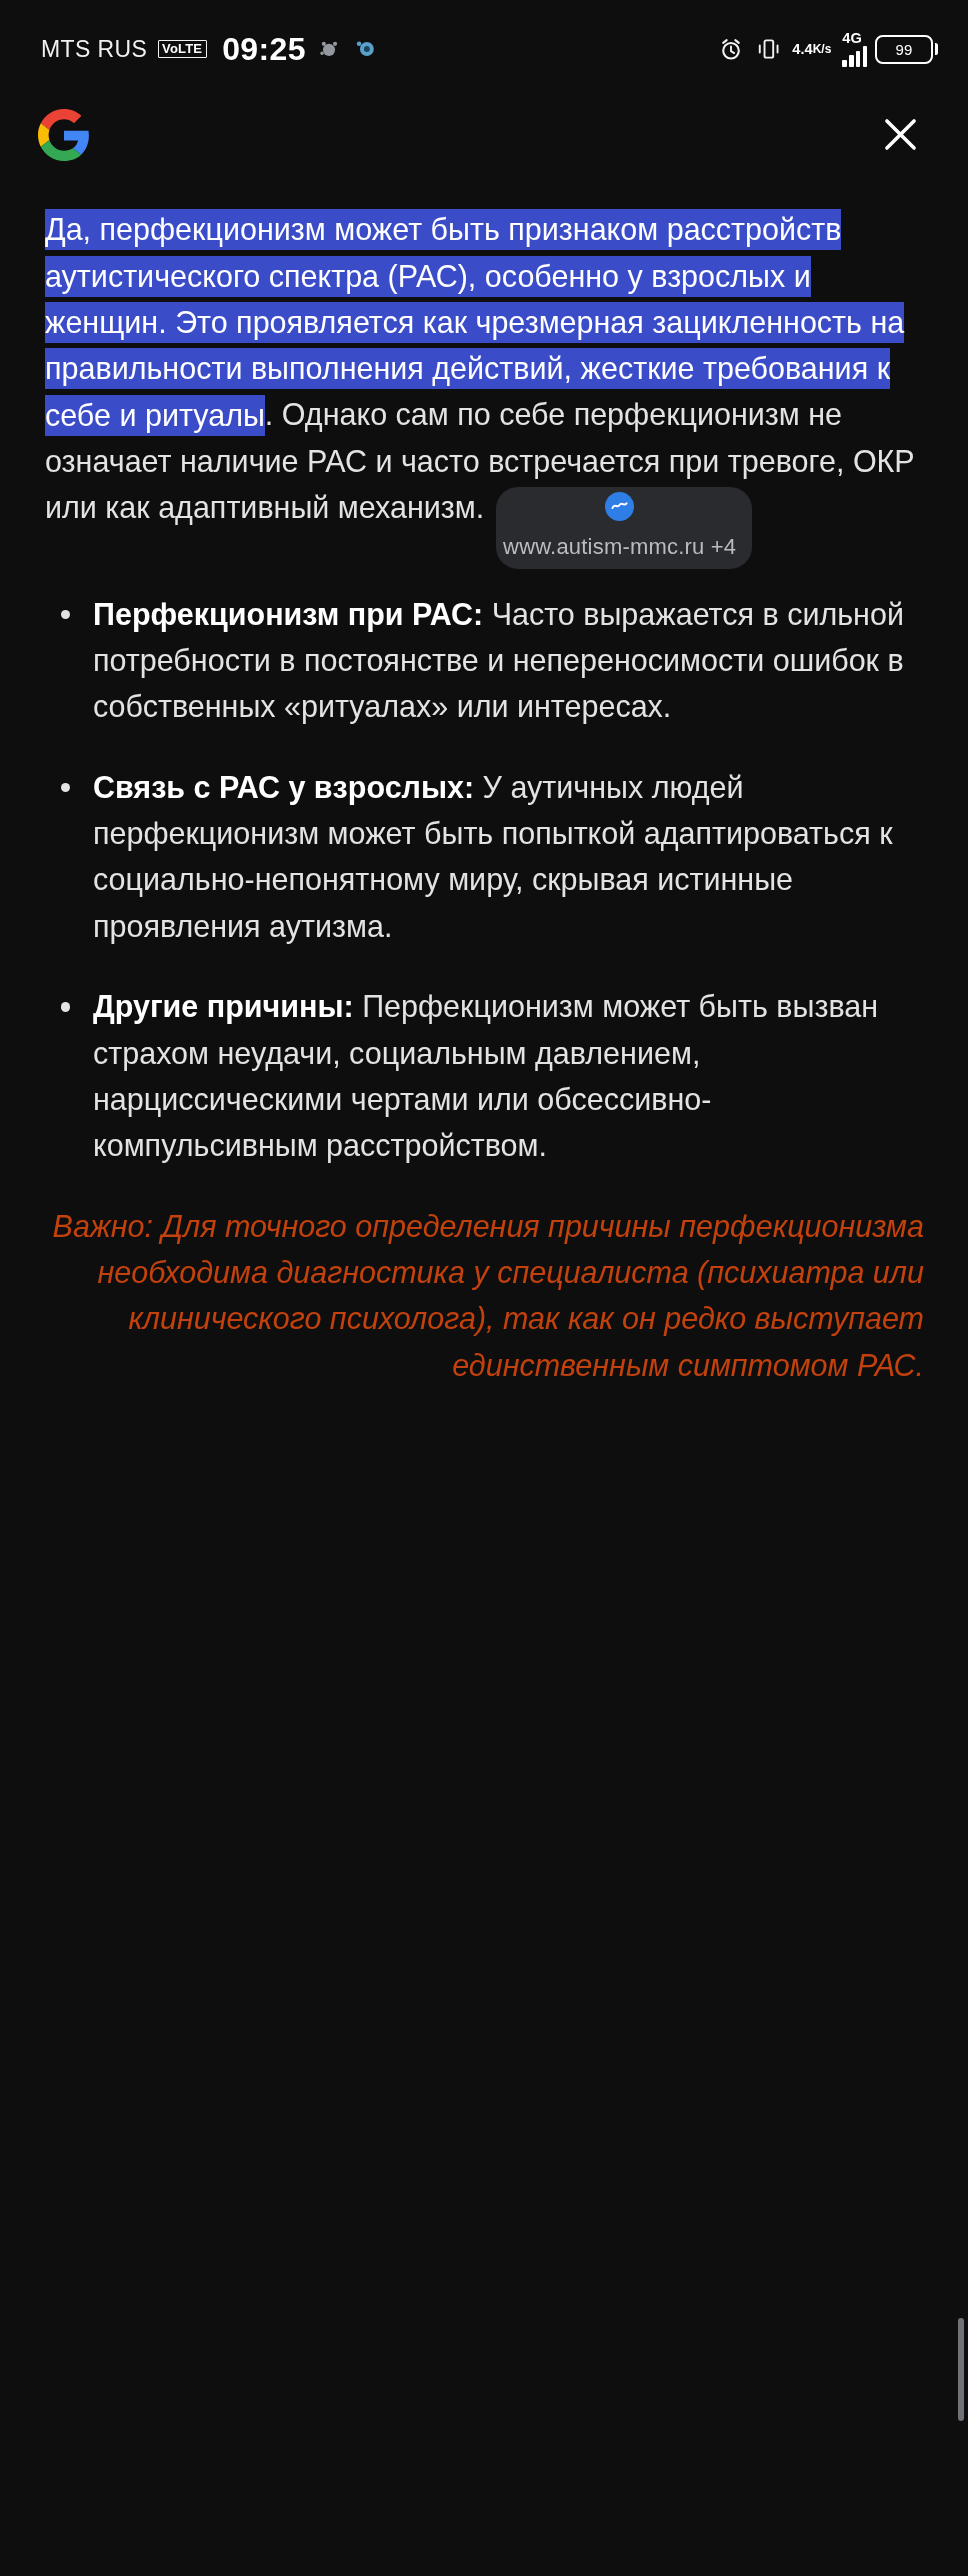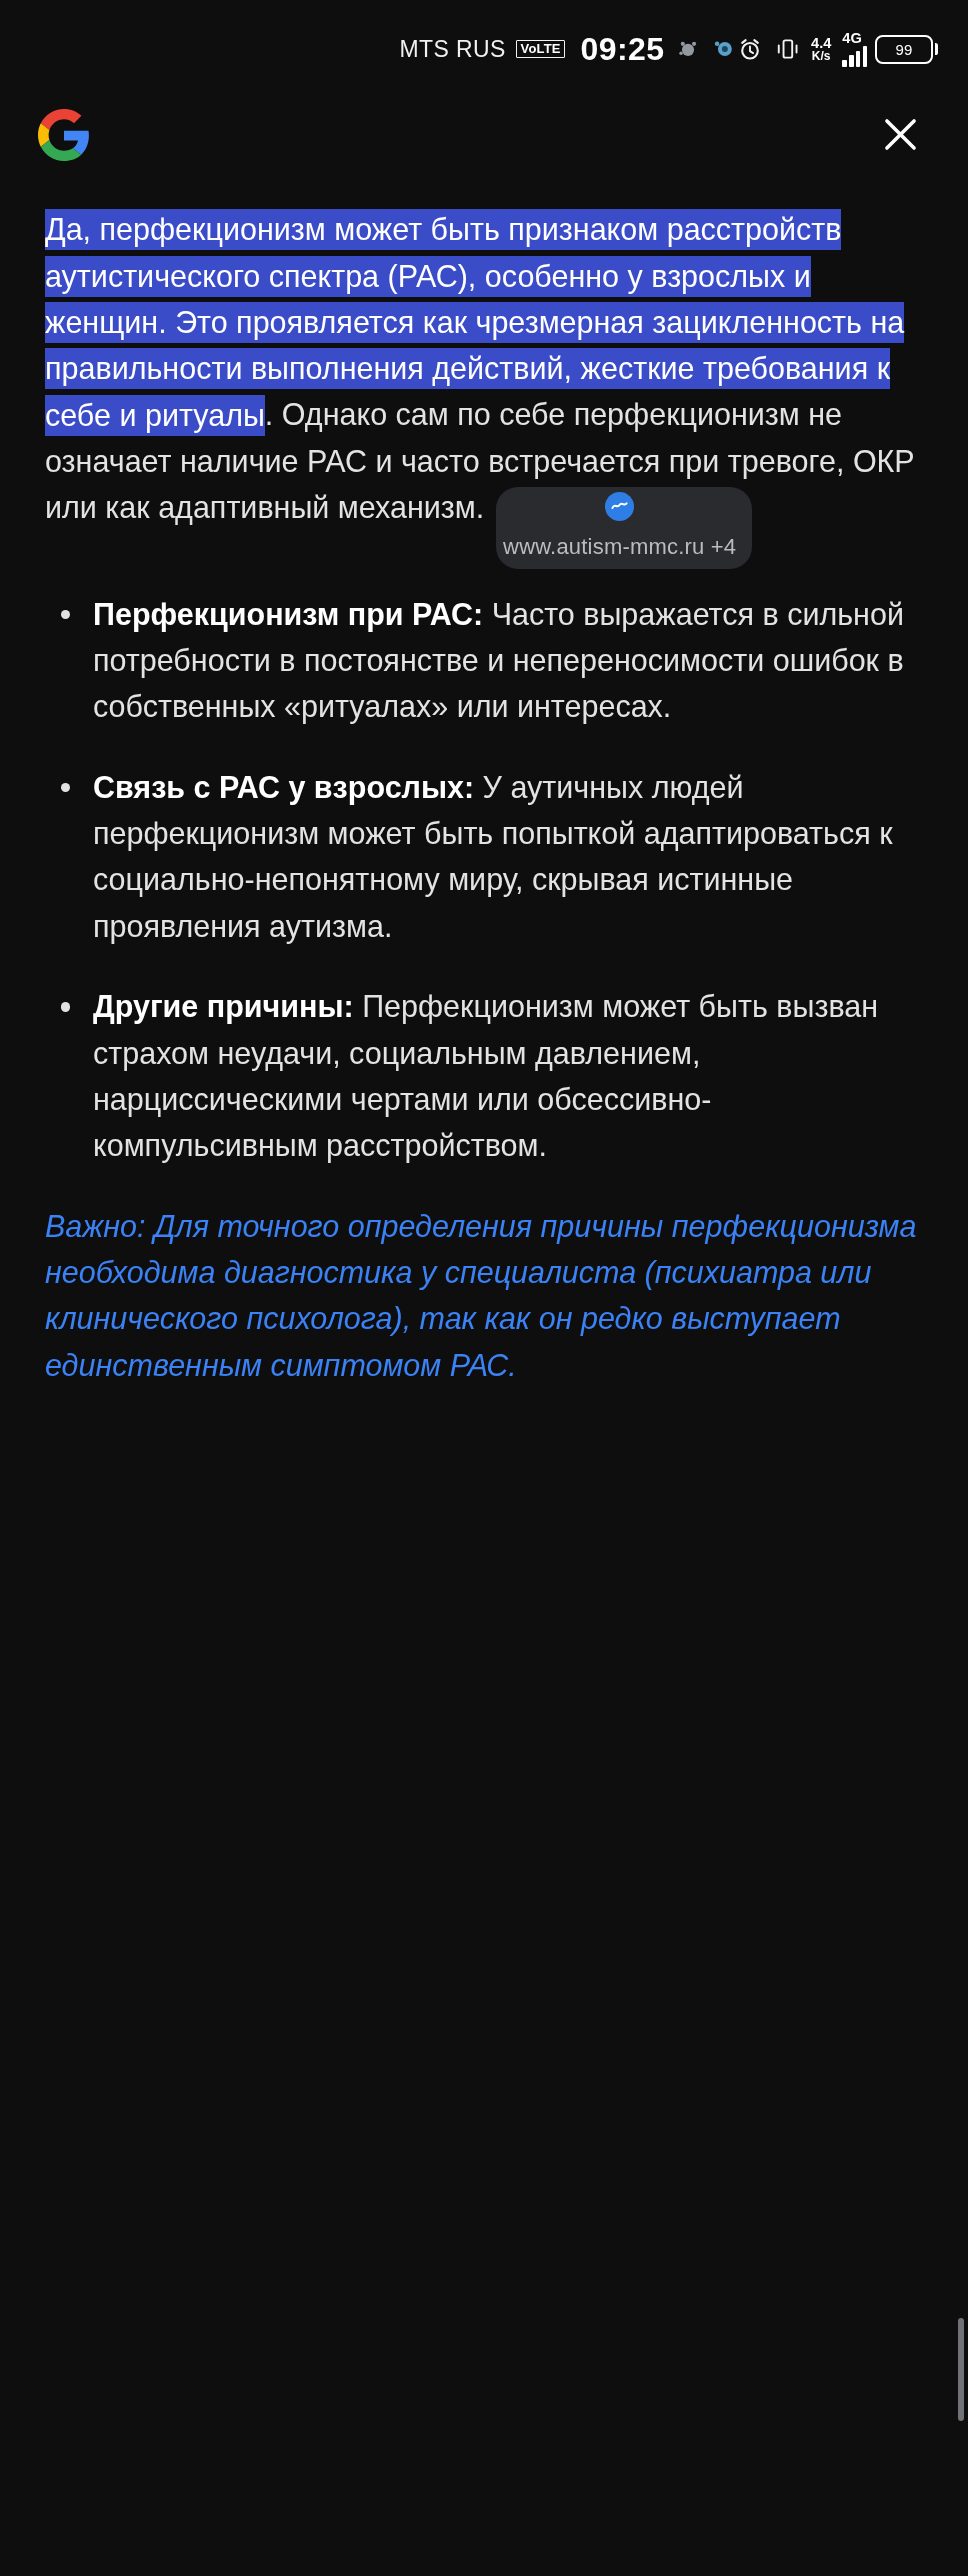--- a/index.html
+++ b/index.html
@@ -14,21 +14,21 @@
     color: #e8eaed;
     overflow: hidden;
     position: relative;
   }
 
   
   .statusbar {
     height: 82px;
     display: flex;
     align-items: center;
-    justify-content: flex-end;
+    justify-content: space-between;
     padding: 16px 31px 0 41px;
     box-sizing: border-box;
     color: #ffffff;
   }
   .status-left {
     display: flex;
     align-items: center;
     gap: 10.3px;
   }
   .carrier {
@@ -61,21 +61,20 @@
   }
   .mini-icon svg { display: block; }
 
   .status-right {
     display: flex;
     align-items: center;
     gap: 11px;
   }
   .netspeed {
     display: flex;
-    flex-direction: column;
     align-items: center;
     line-height: 1;
     font-size: 13.7px;
     font-weight: 700;
   }
   .netspeed .v { font-size: 14.6px; }
   .netspeed .u { font-size: 12px; font-weight: 600; }
   .gen4 {
     display: flex;
     flex-direction: column;
@@ -228,22 +227,23 @@
   }
   ul.bullets b {
     font-weight: 700;
     color: #ffffff;
   }
 
   .note {
     font-style: italic;
     font-size: 30.5px;
     line-height: 1.52;
-    color: #3b82f6;
+    color: #c2410c;
     margin: 19px 0 0 0;
+    text-align: right;
   }
 
   
   .scrollbar {
     position: absolute;
     right: 5.2px;
     top: 2318px;
     width: 6px;
     height: 103px;
     border-radius: 3.4px;

